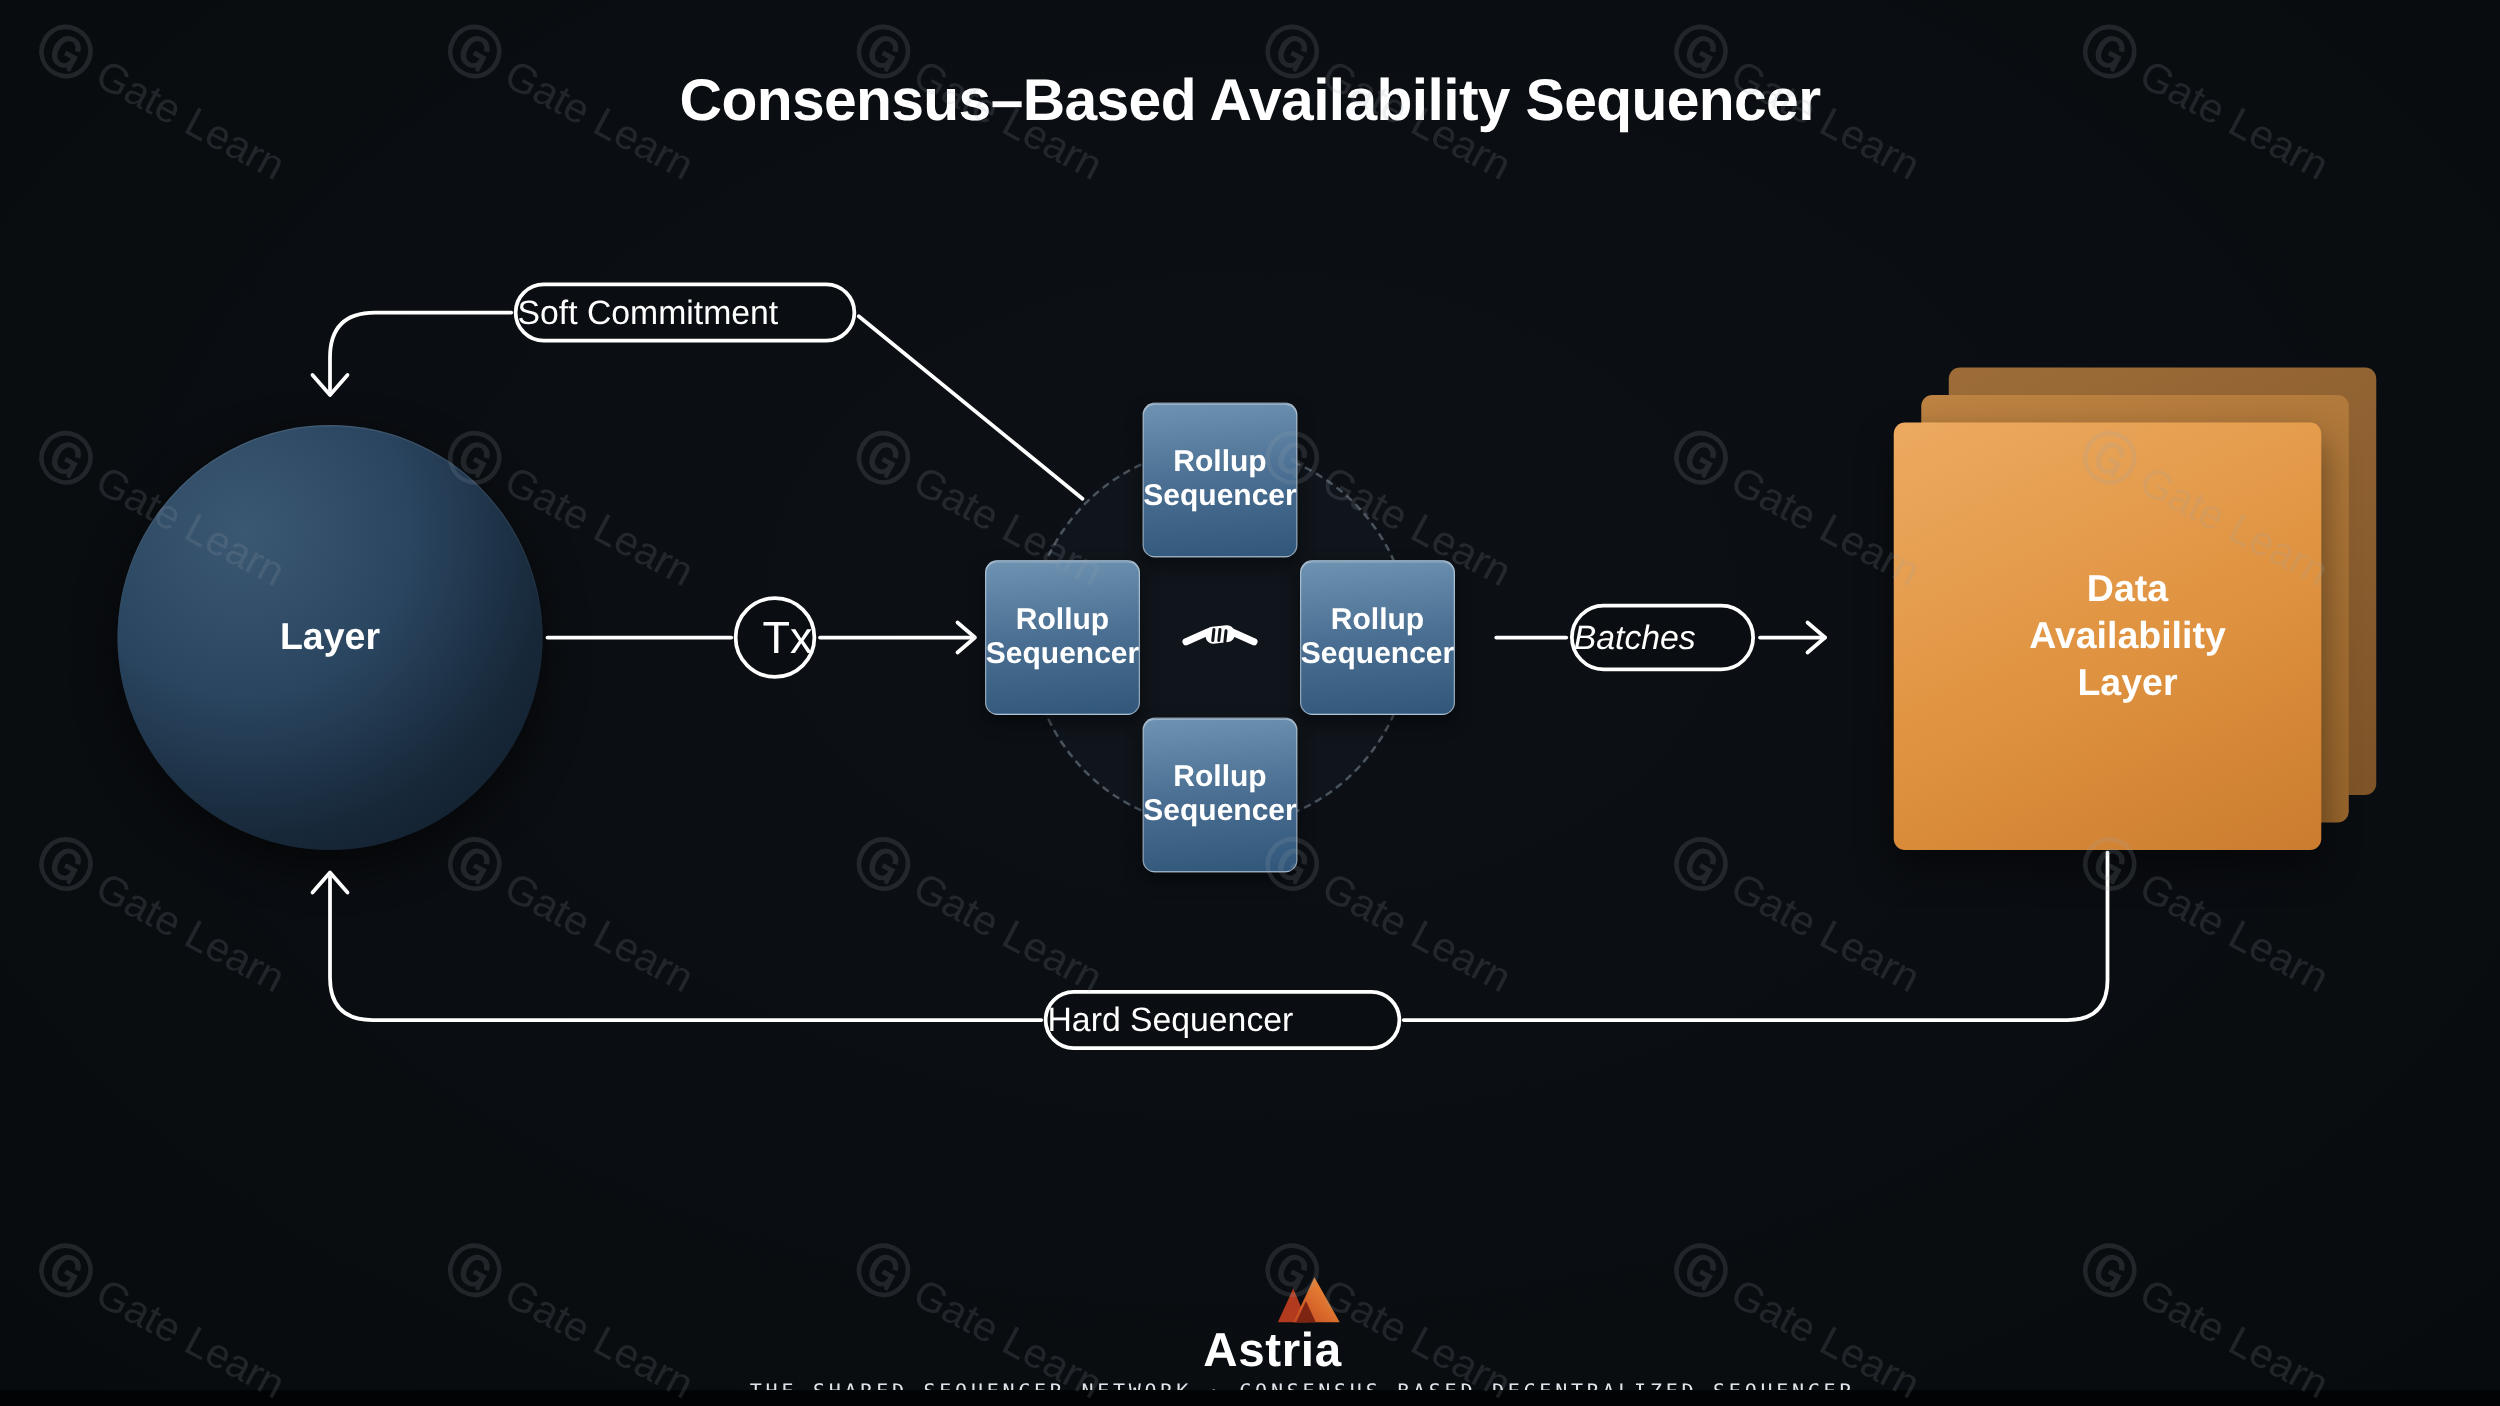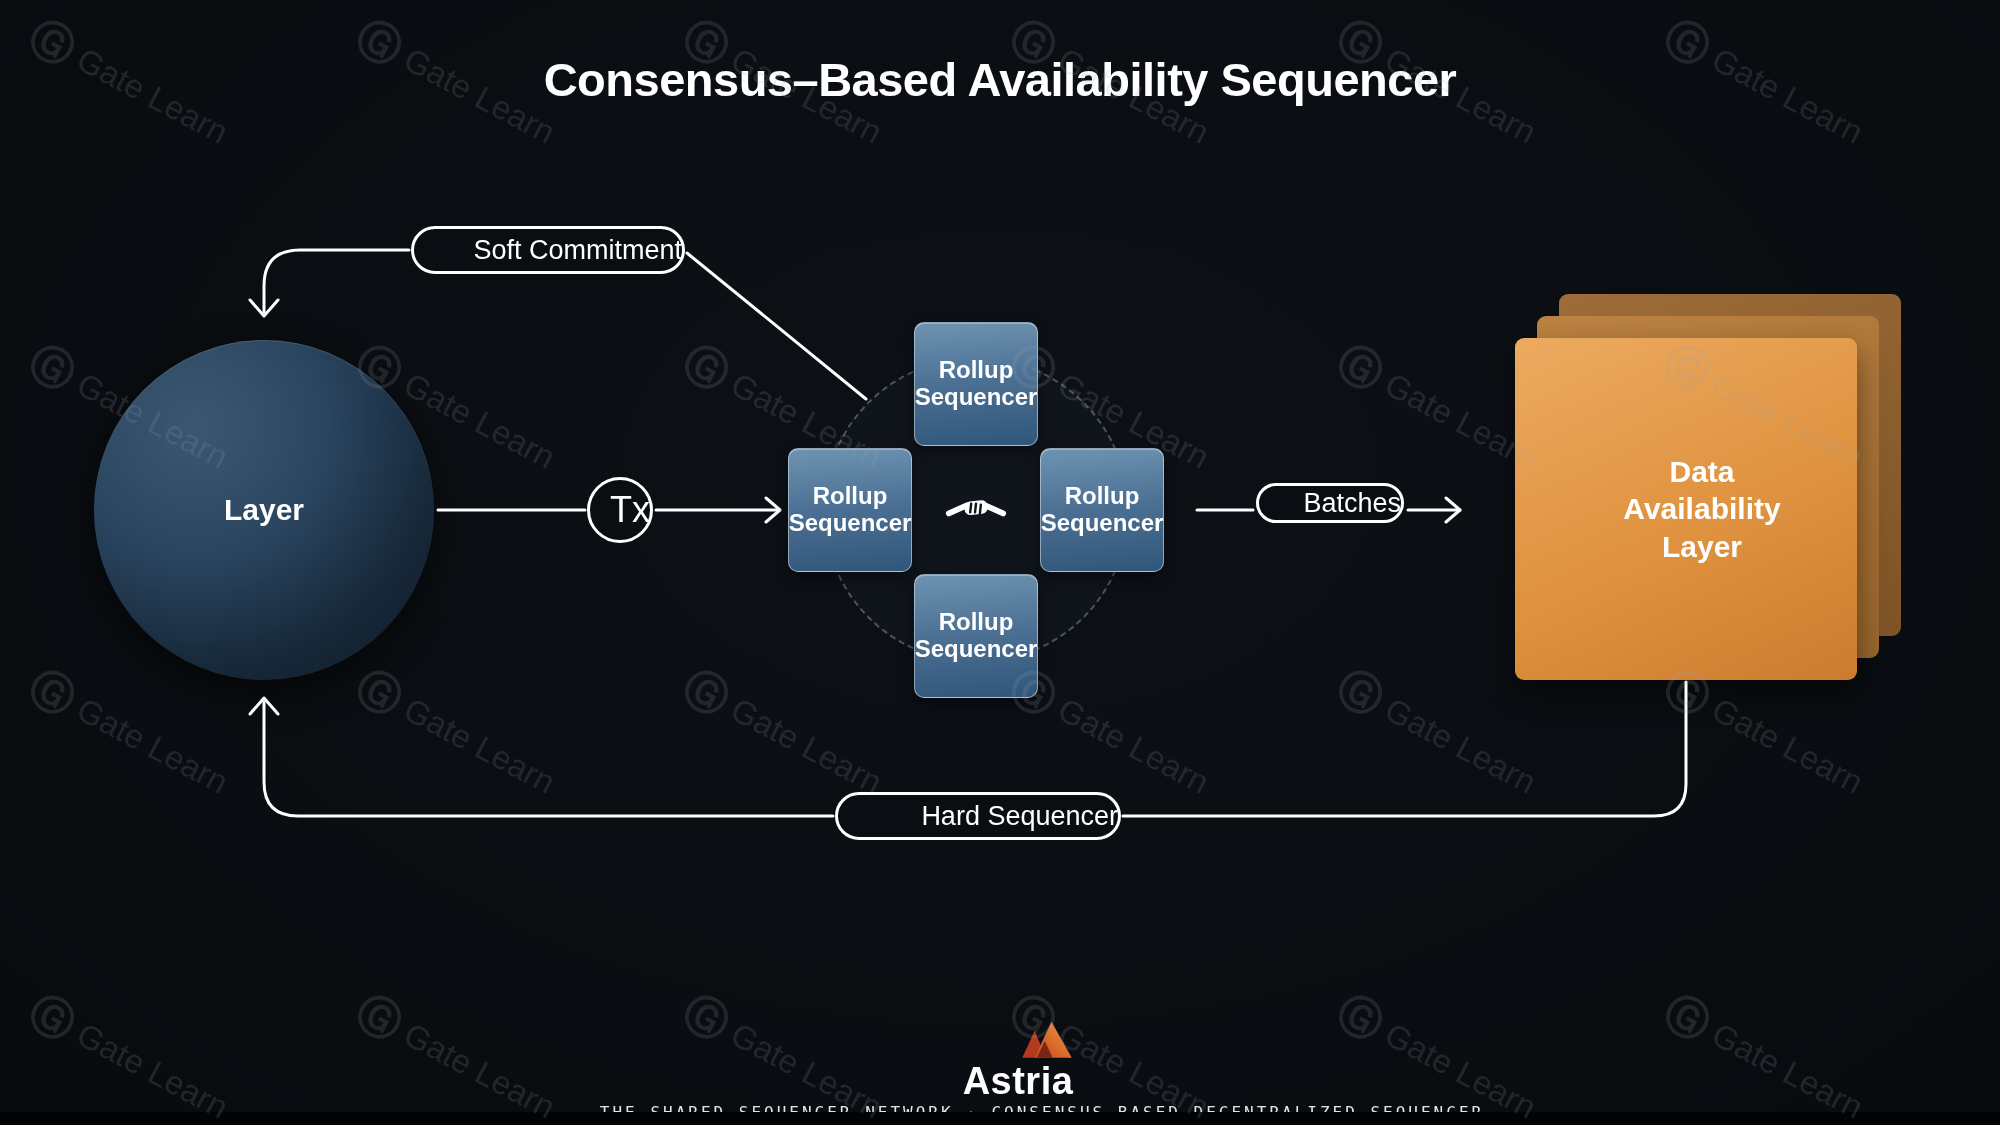--- a/index.html
+++ b/index.html
@@ -32,27 +32,27 @@
   #user-circle {
     position:absolute; left:94px; top:340px; width:340px; height:340px; border-radius:50%;
     background:radial-gradient(circle at 30% 25%, #3b5872 0%, #2a4560 38%, #172839 70%, #0f1a26 100%);
     box-shadow:0 12px 34px rgba(0,0,0,.55), inset 0 1px 1px rgba(255,255,255,.12);
     display:flex; align-items:center; justify-content:center;
     font-weight:700; font-size:30px; z-index:1;
   }
 
   
   .pill {
-    position:absolute; display:flex; align-items:center; justify-content:flex-end;
+    position:absolute; display:flex; align-items:center; justify-content:flex-start;
     border:3px solid #fff; border-radius:999px; background:#0a0d11;
     color:#fff; font-size:27px; z-index:3;
   }
   #soft-pill { left:411px; top:226px; width:274px; height:48px; }
   #hard-pill { left:835px; top:792px; width:286px; height:48px; }
-  #batches-pill { left:1256px; top:483px; width:148px; height:40px; }
+  #batches-pill { left:1256px; top:483px; width:148px; height:54px;font-style:italic; }
   #tx-circle {
     position:absolute; left:587px; top:477px; width:66px; height:66px;
     border:3px solid #fff; border-radius:50%; background:#0a0d11;
     display:flex; align-items:center; justify-content:flex-end; font-size:36px; z-index:3;
   }
 
   
   #cluster-circle {
     position:absolute; left:823px; top:357px; width:306px; height:306px; border-radius:50%;
     background:#10151b; border:2px dashed #4a545e; z-index:1;

